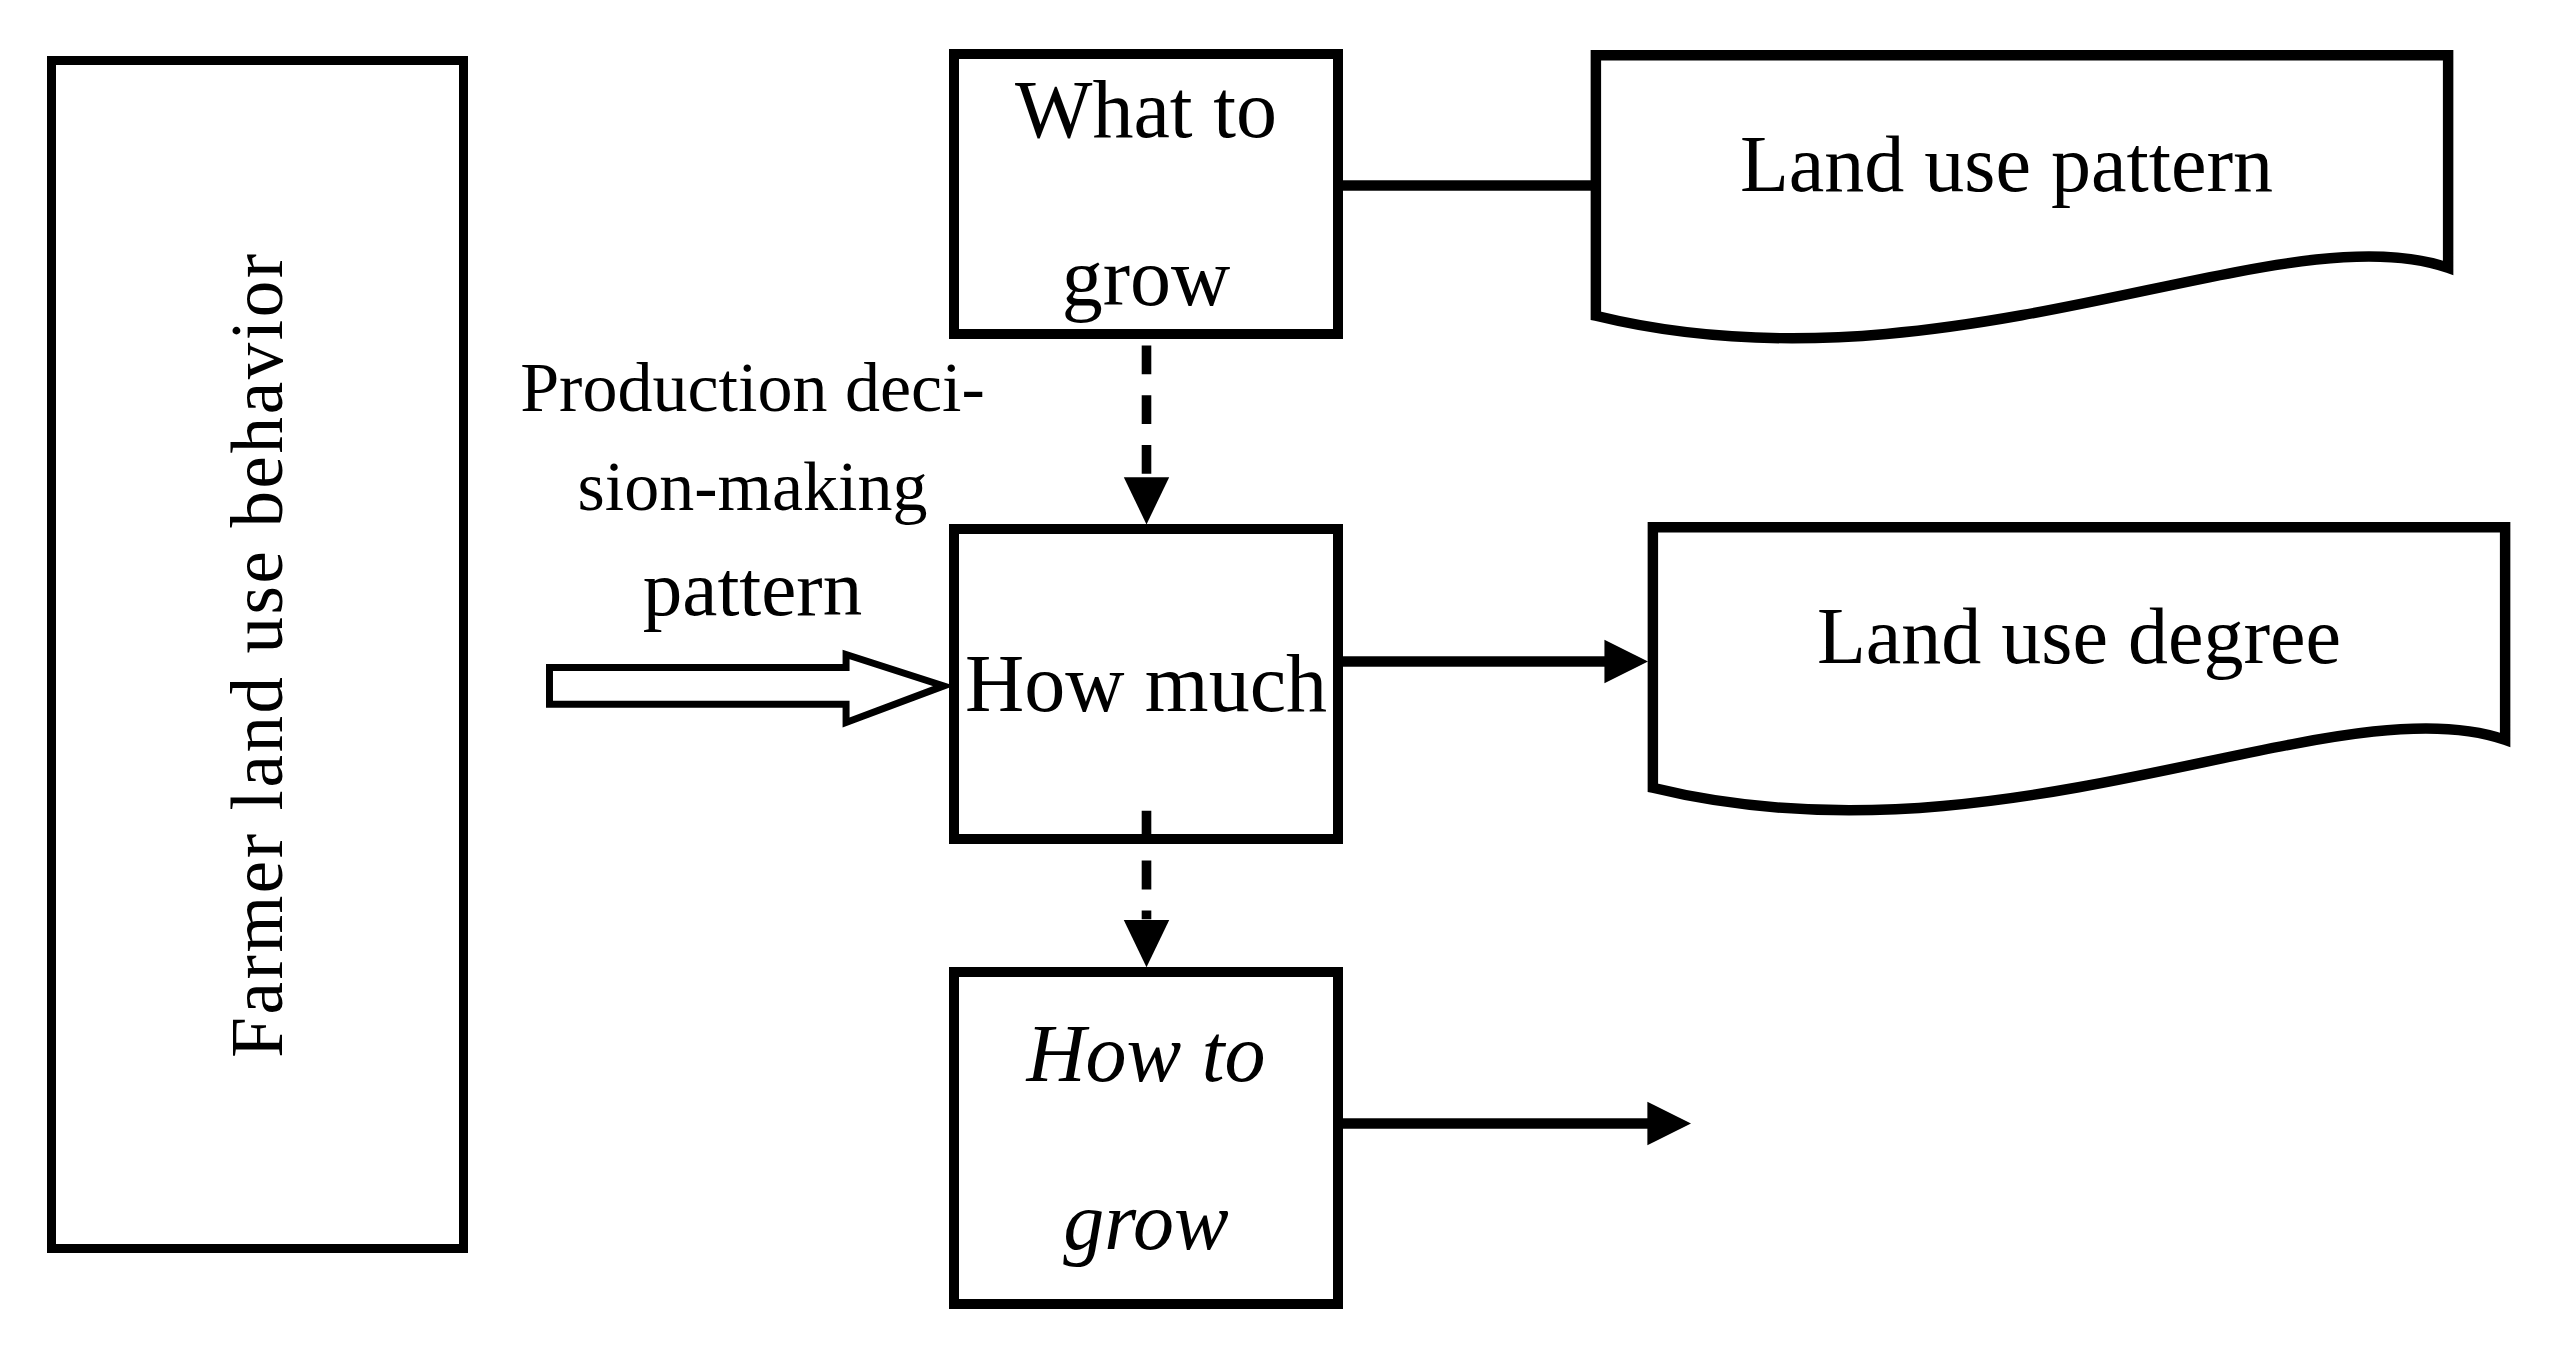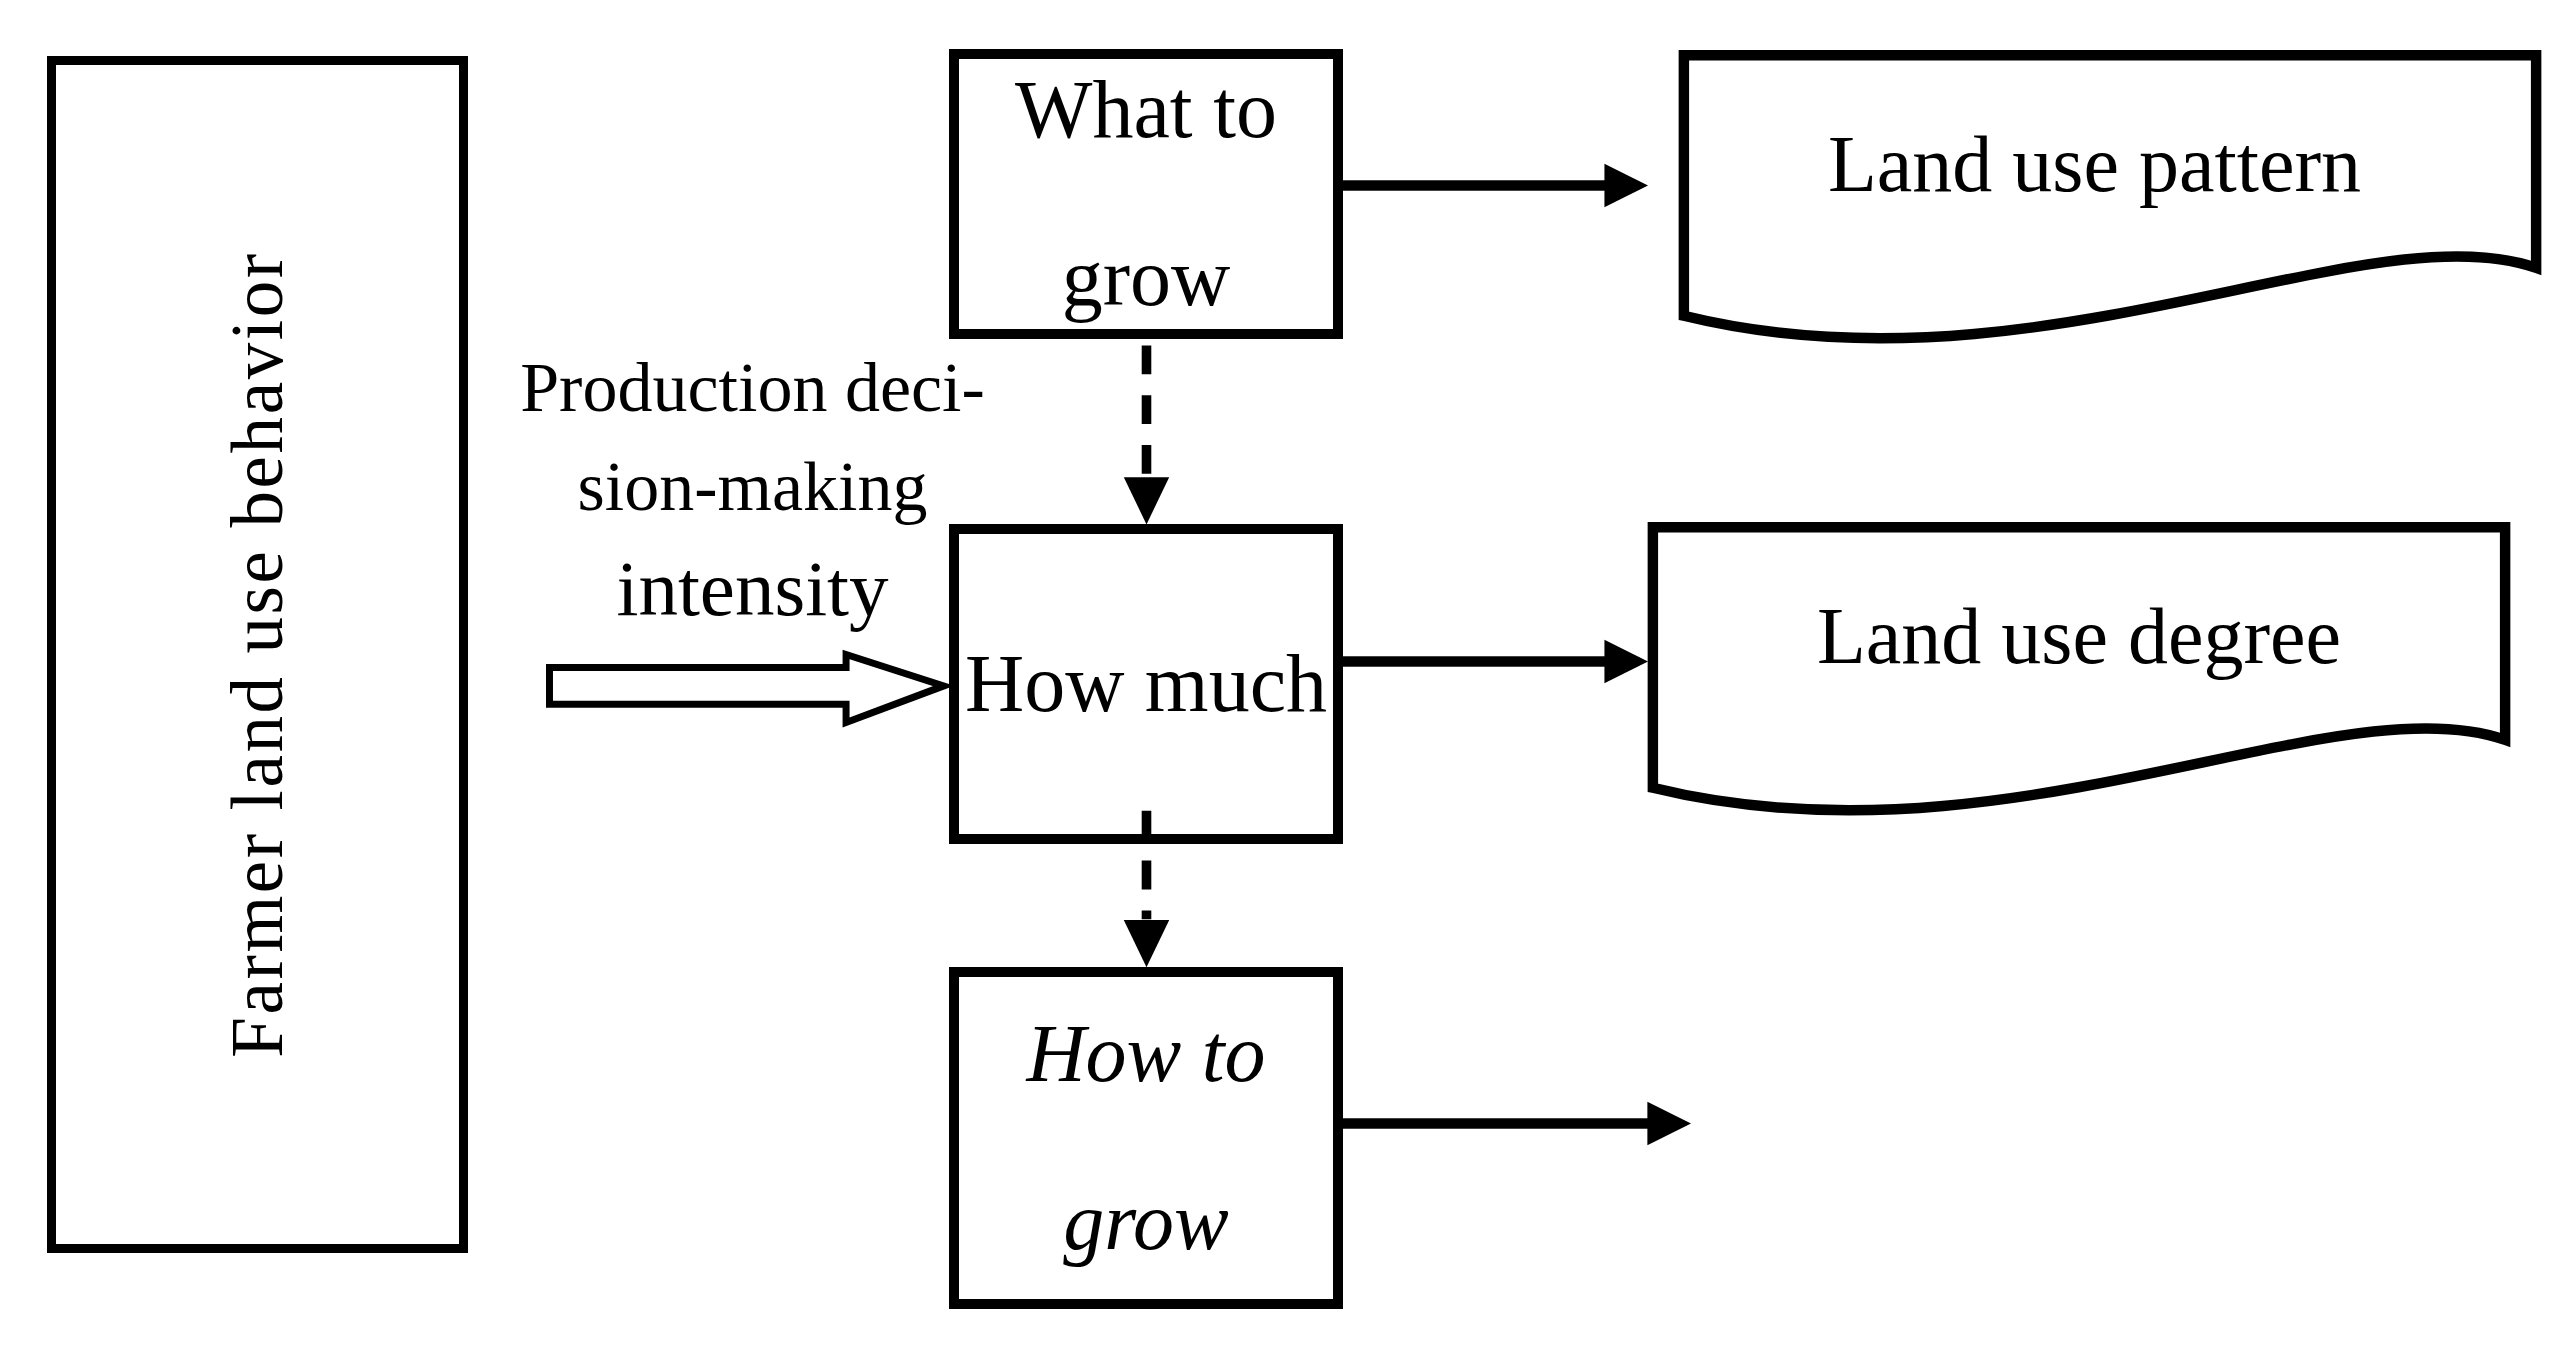--- a/index.html
+++ b/index.html
@@ -82,39 +82,39 @@
   .doc .doc-label {
     position: absolute;
     left: 0; right: 0; top: 0;
     height: 75%;
     display: flex;
     align-items: center;
     justify-content: center;
     font-size: 80px;
     white-space: nowrap;
   }
-  .doc-1 { left: 1647px; top: 50px;   width: 864px; height: 305px; padding-left: 31px; }
+  .doc-1 { left: 1559px; top: 50px;   width: 864px; height: 305px; padding-left: 31px; }
   .doc-2 { left: 1647px; top: 522px;  width: 864px; height: 305px; }
   .doc-3 { left: 1690px; top: 986px; width: 839px; height: 305px; }
 
   svg { overflow: visible; }
 </style>
 </head>
 <body>
 
 <div class="canvas">
 
   <div class="abs left-box">
     <span class="vlabel">Farmer land use behavior</span>
   </div>
 
   <div class="abs decision-caption">
     <span class="cap-line">Production deci-</span>
     <span class="cap-line">sion-making</span>
-    <span class="cap-line big">intensity</span>
+    <span class="cap-line big">pattern</span>
   </div>
 
   <svg class="abs" style="left:546px; top:649px;" width="403" height="79" viewBox="0 0 462 90">
     <polygon points="4,21 344,21 344,6 456,42 344,84 344,63 4,63" fill="#ffffff" stroke="#000000" stroke-width="8" stroke-linejoin="miter"></polygon>
   </svg>
 
   <div class="abs process-box pb-1">
     <span class="box-line">What to</span>
     <span class="box-line">grow</span>
   </div>

